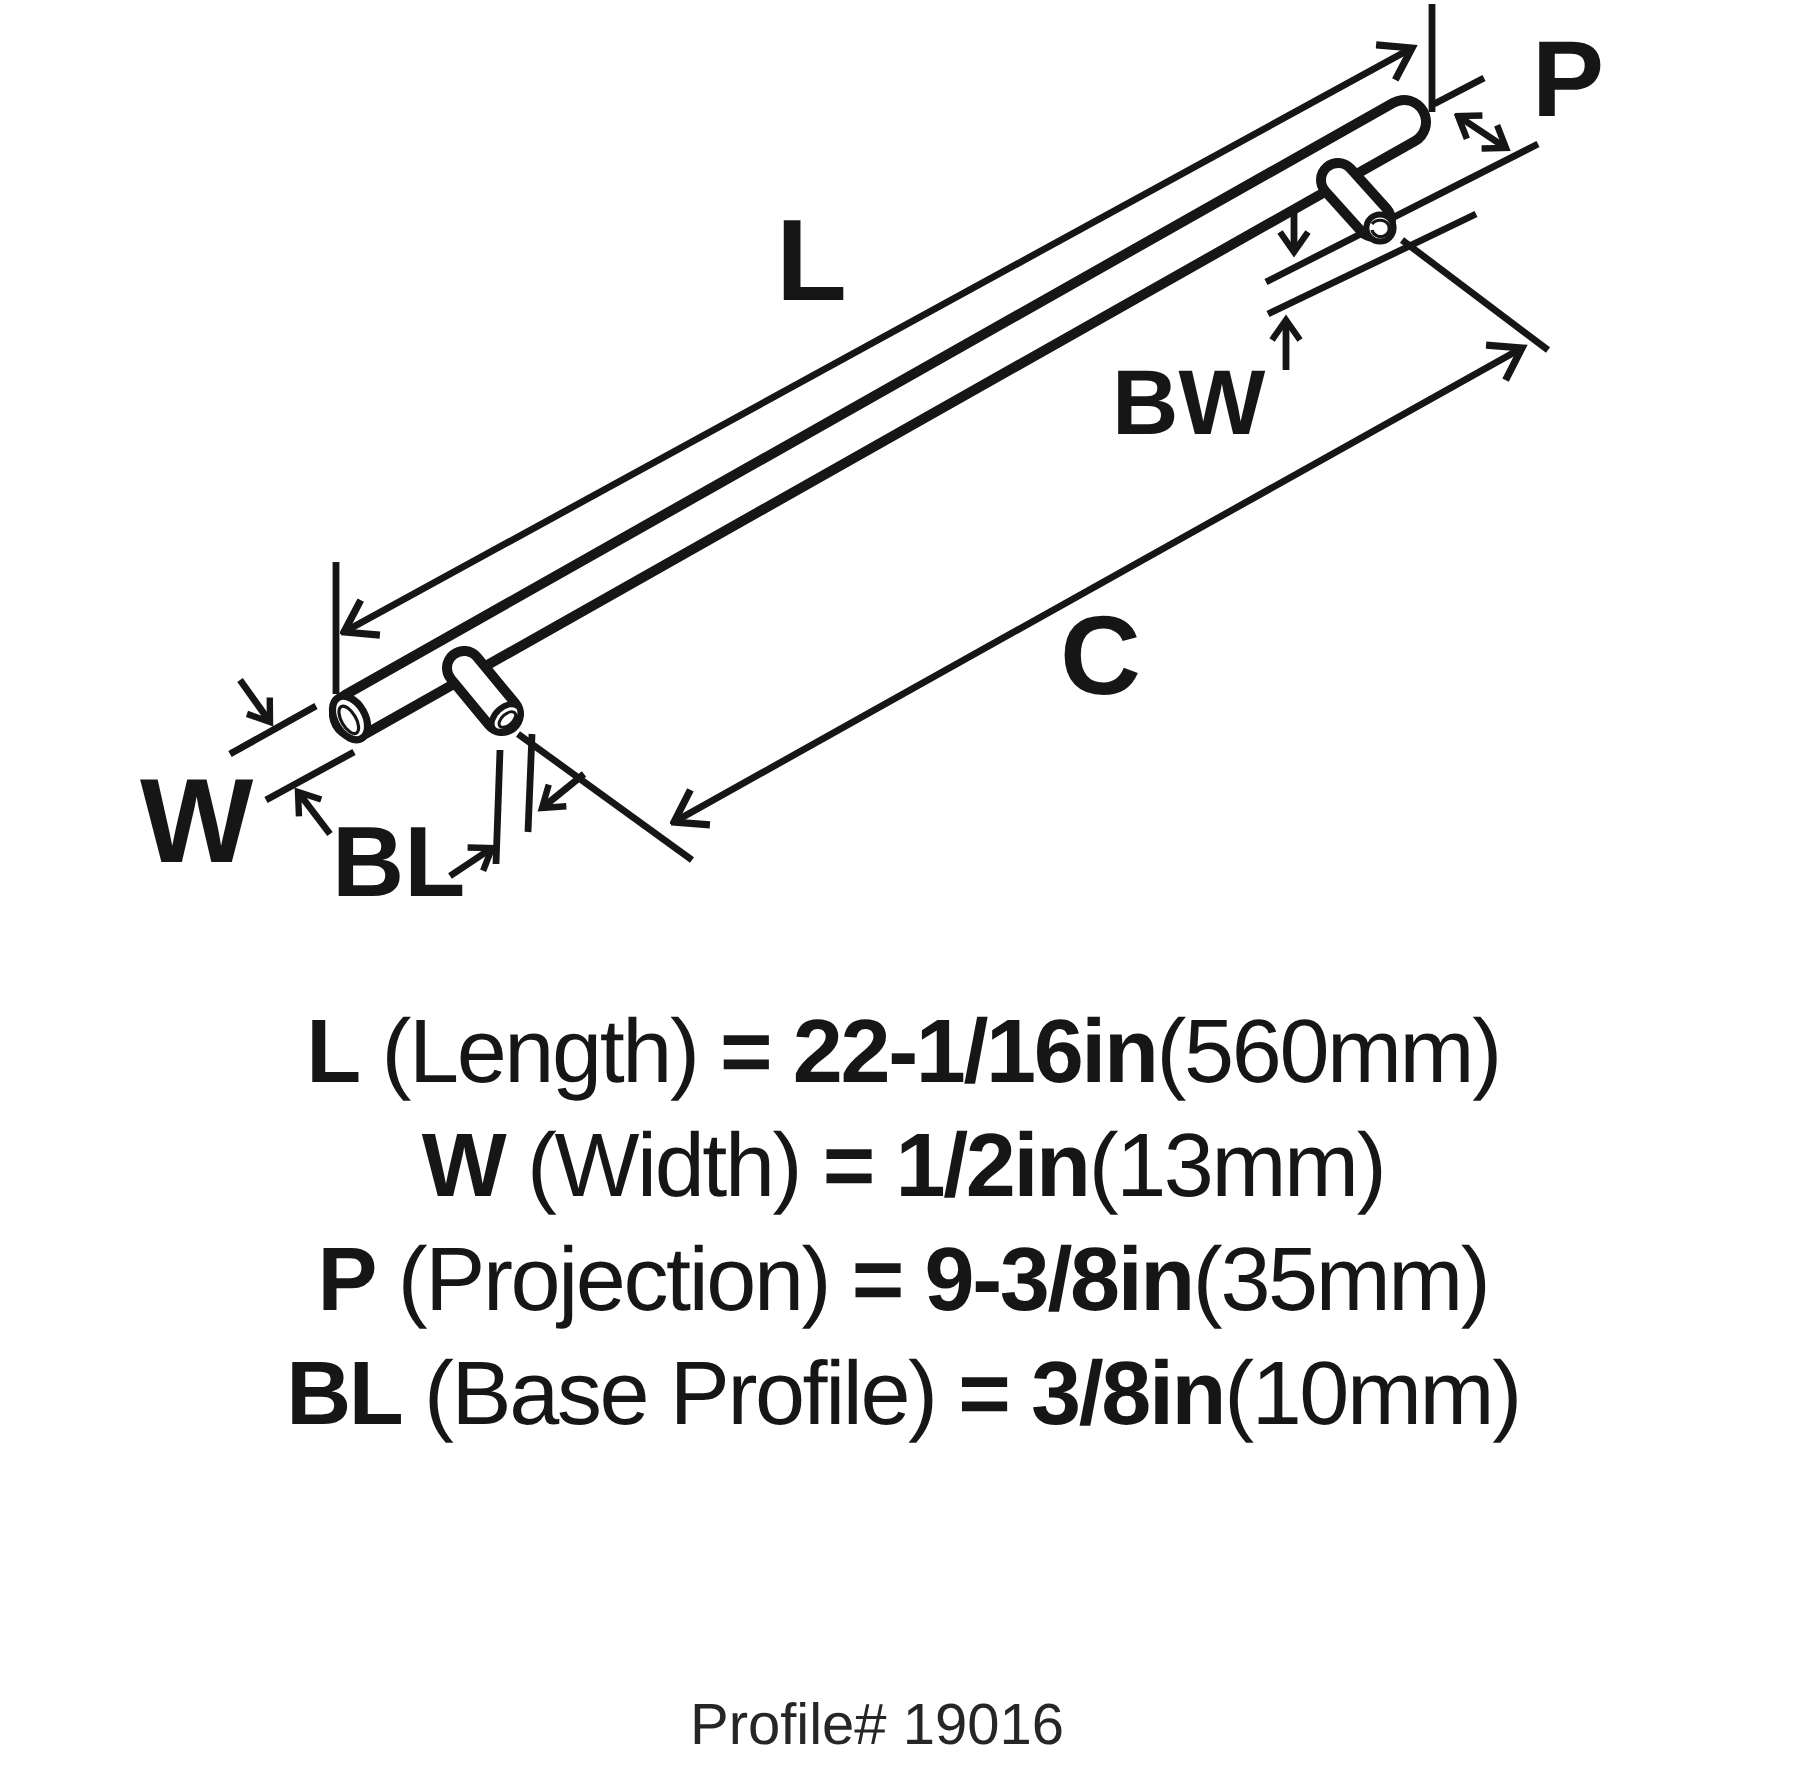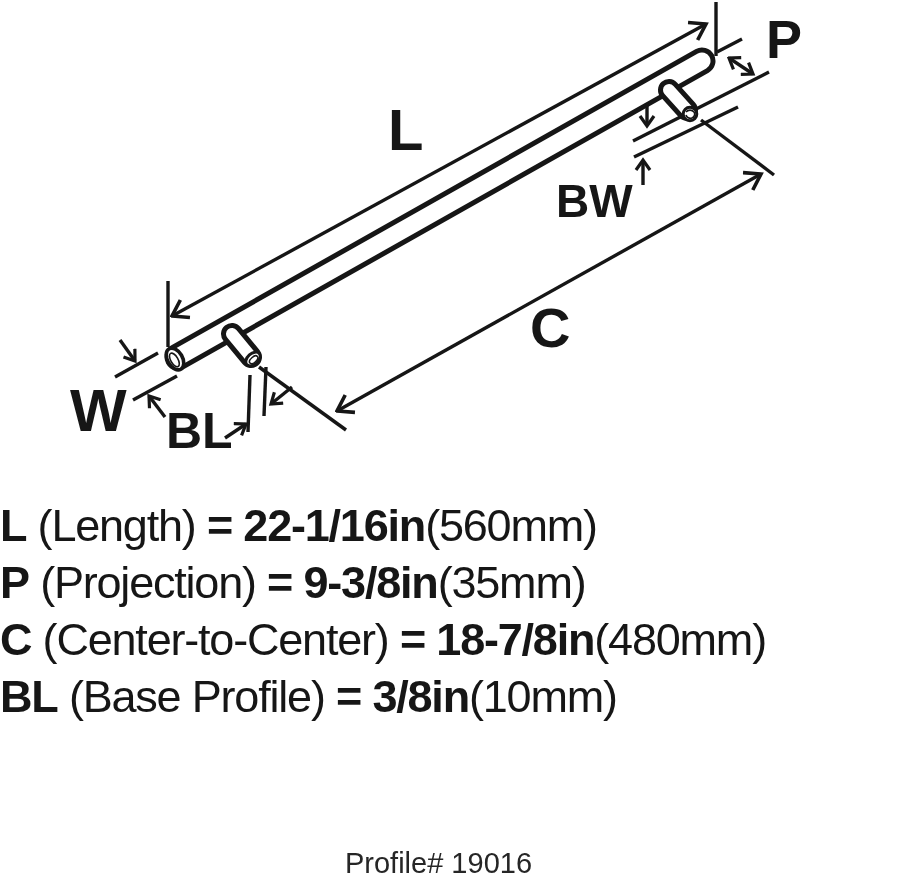--- a/index.html
+++ b/index.html
@@ -3,21 +3,21 @@
 <meta charset="utf-8">
 <style>
   html,body{margin:0;padding:0;}
   body{
     width:903px;height:889px;background:#ffffff;position:relative;
     font-family:"Liberation Sans", sans-serif;color:#161616;overflow:hidden;
   }
   .diagram-wrap{position:absolute;top:0;left:0;width:903px;height:492px;}
   svg text{font-family:"Liberation Sans", sans-serif;font-weight:bold;fill:#161616;}
   .legend{
-    position:absolute;top:497px;left:0;width:903px;text-align:left;
+    position:absolute;top:497px;left:0;width:903px;text-align:center;
     font-size:45px;line-height:57px;letter-spacing:-1.2px;white-space:nowrap;
   }
   .legend-row{height:57px;}
   .legend .b{font-weight:bold;}
   .footer{
     position:absolute;top:847px;left:0;width:877px;text-align:center;
     font-size:29px;letter-spacing:0;color:#262626;
   }
 </style>
 </head>
@@ -96,18 +96,18 @@
   <text x="70" y="431" font-size="60">W</text>
   <text x="766" y="58" font-size="54">P</text>
   <text x="530" y="347" font-size="56">C</text>
   <text x="166" y="448" font-size="50">BL</text>
   <text x="556" y="217" font-size="46">BW</text>
 </svg>
 </div>
 
 <div class="legend">
   <div class="legend-row"><span class="b">L</span><span> (Length) </span><span class="b">= 22-1/16in</span><span>(560mm)</span></div>
+  <div class="legend-row"><span class="b">W</span><span> (Width) </span><span class="b">= 1/2in</span><span>(13mm)</span></div>
   <div class="legend-row"><span class="b">P</span><span> (Projection) </span><span class="b">= 9-3/8in</span><span>(35mm)</span></div>
-  <div class="legend-row"><span class="b">C</span><span> (Center-to-Center) </span><span class="b">= 18-7/8in</span><span>(480mm)</span></div>
   <div class="legend-row"><span class="b">BL</span><span> (Base Profile) </span><span class="b">= 3/8in</span><span>(10mm)</span></div>
 </div>
 
 <div class="footer">Profile# 19016</div>
 
 </body></html>

